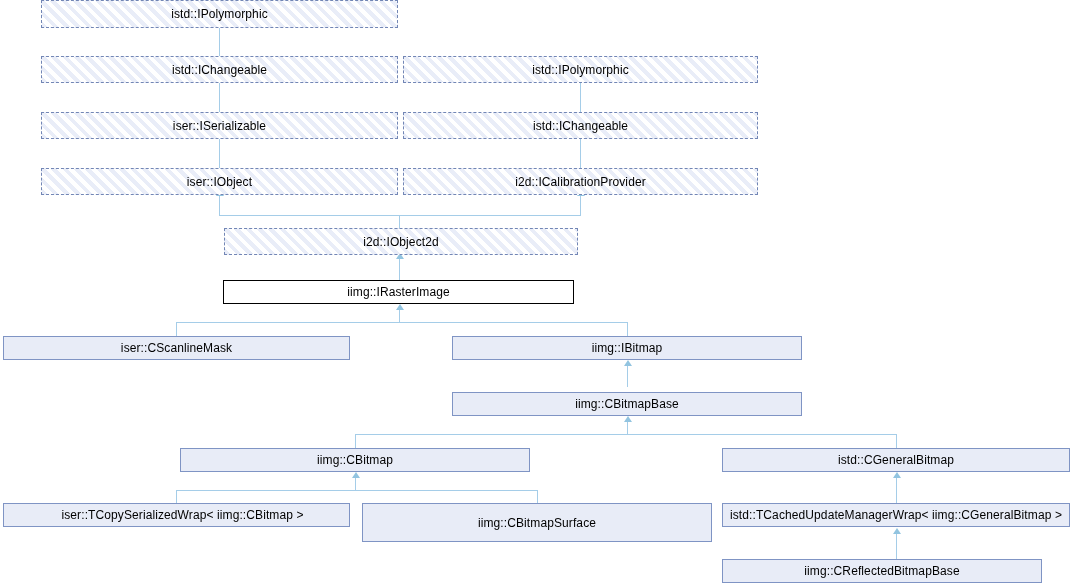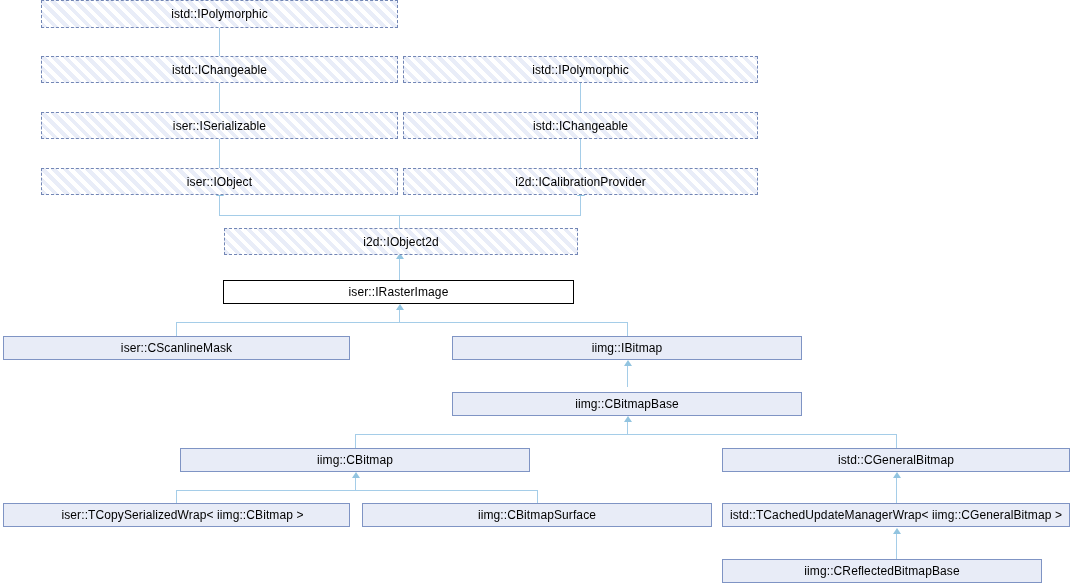--- a/index.html
+++ b/index.html
@@ -168,21 +168,21 @@
   </div>
   <div class="node abstract" style="left:403px; top:168px; width:355px; height:27px;">
     <span class="node-label">i2d::ICalibrationProvider</span>
   </div>
 
   <div class="node abstract" style="left:224px; top:228px; width:354px; height:27px;">
     <span class="node-label">i2d::IObject2d</span>
   </div>
 
   <div class="node focus" style="left:223px; top:280px; width:351px; height:24px;">
-    <span class="node-label">iser::IRasterImage</span>
+    <span class="node-label">iimg::IRasterImage</span>
   </div>
 
   <div class="node concrete" style="left:3px; top:336px; width:347px; height:24px;">
     <span class="node-label">iser::CScanlineMask</span>
   </div>
   <div class="node concrete" style="left:452px; top:336px; width:350px; height:24px;">
     <span class="node-label">iimg::IBitmap</span>
   </div>
 
   <div class="node concrete" style="left:452px; top:392px; width:350px; height:24px;">
@@ -192,21 +192,21 @@
   <div class="node concrete" style="left:180px; top:448px; width:350px; height:24px;">
     <span class="node-label">iimg::CBitmap</span>
   </div>
   <div class="node concrete" style="left:722px; top:448px; width:348px; height:24px;">
     <span class="node-label">istd::CGeneralBitmap</span>
   </div>
 
   <div class="node concrete" style="left:3px; top:503px; width:347px; height:24px;padding-left:12px;">
     <span class="node-label">iser::TCopySerializedWrap&lt; iimg::CBitmap &gt;</span>
   </div>
-  <div class="node concrete" style="left:362px; top:503px; width:350px; height:24px;">
+  <div class="node concrete" style="left:362px; top:503px; width:350px; height:39px;">
     <span class="node-label">iimg::CBitmapSurface</span>
   </div>
   <div class="node concrete" style="left:722px; top:503px; width:348px; height:24px;">
     <span class="node-label">istd::TCachedUpdateManagerWrap&lt; iimg::CGeneralBitmap &gt;</span>
   </div>
 
   <div class="node concrete" style="left:722px; top:559px; width:320px; height:24px;">
     <span class="node-label">iimg::CReflectedBitmapBase</span>
   </div>
 

